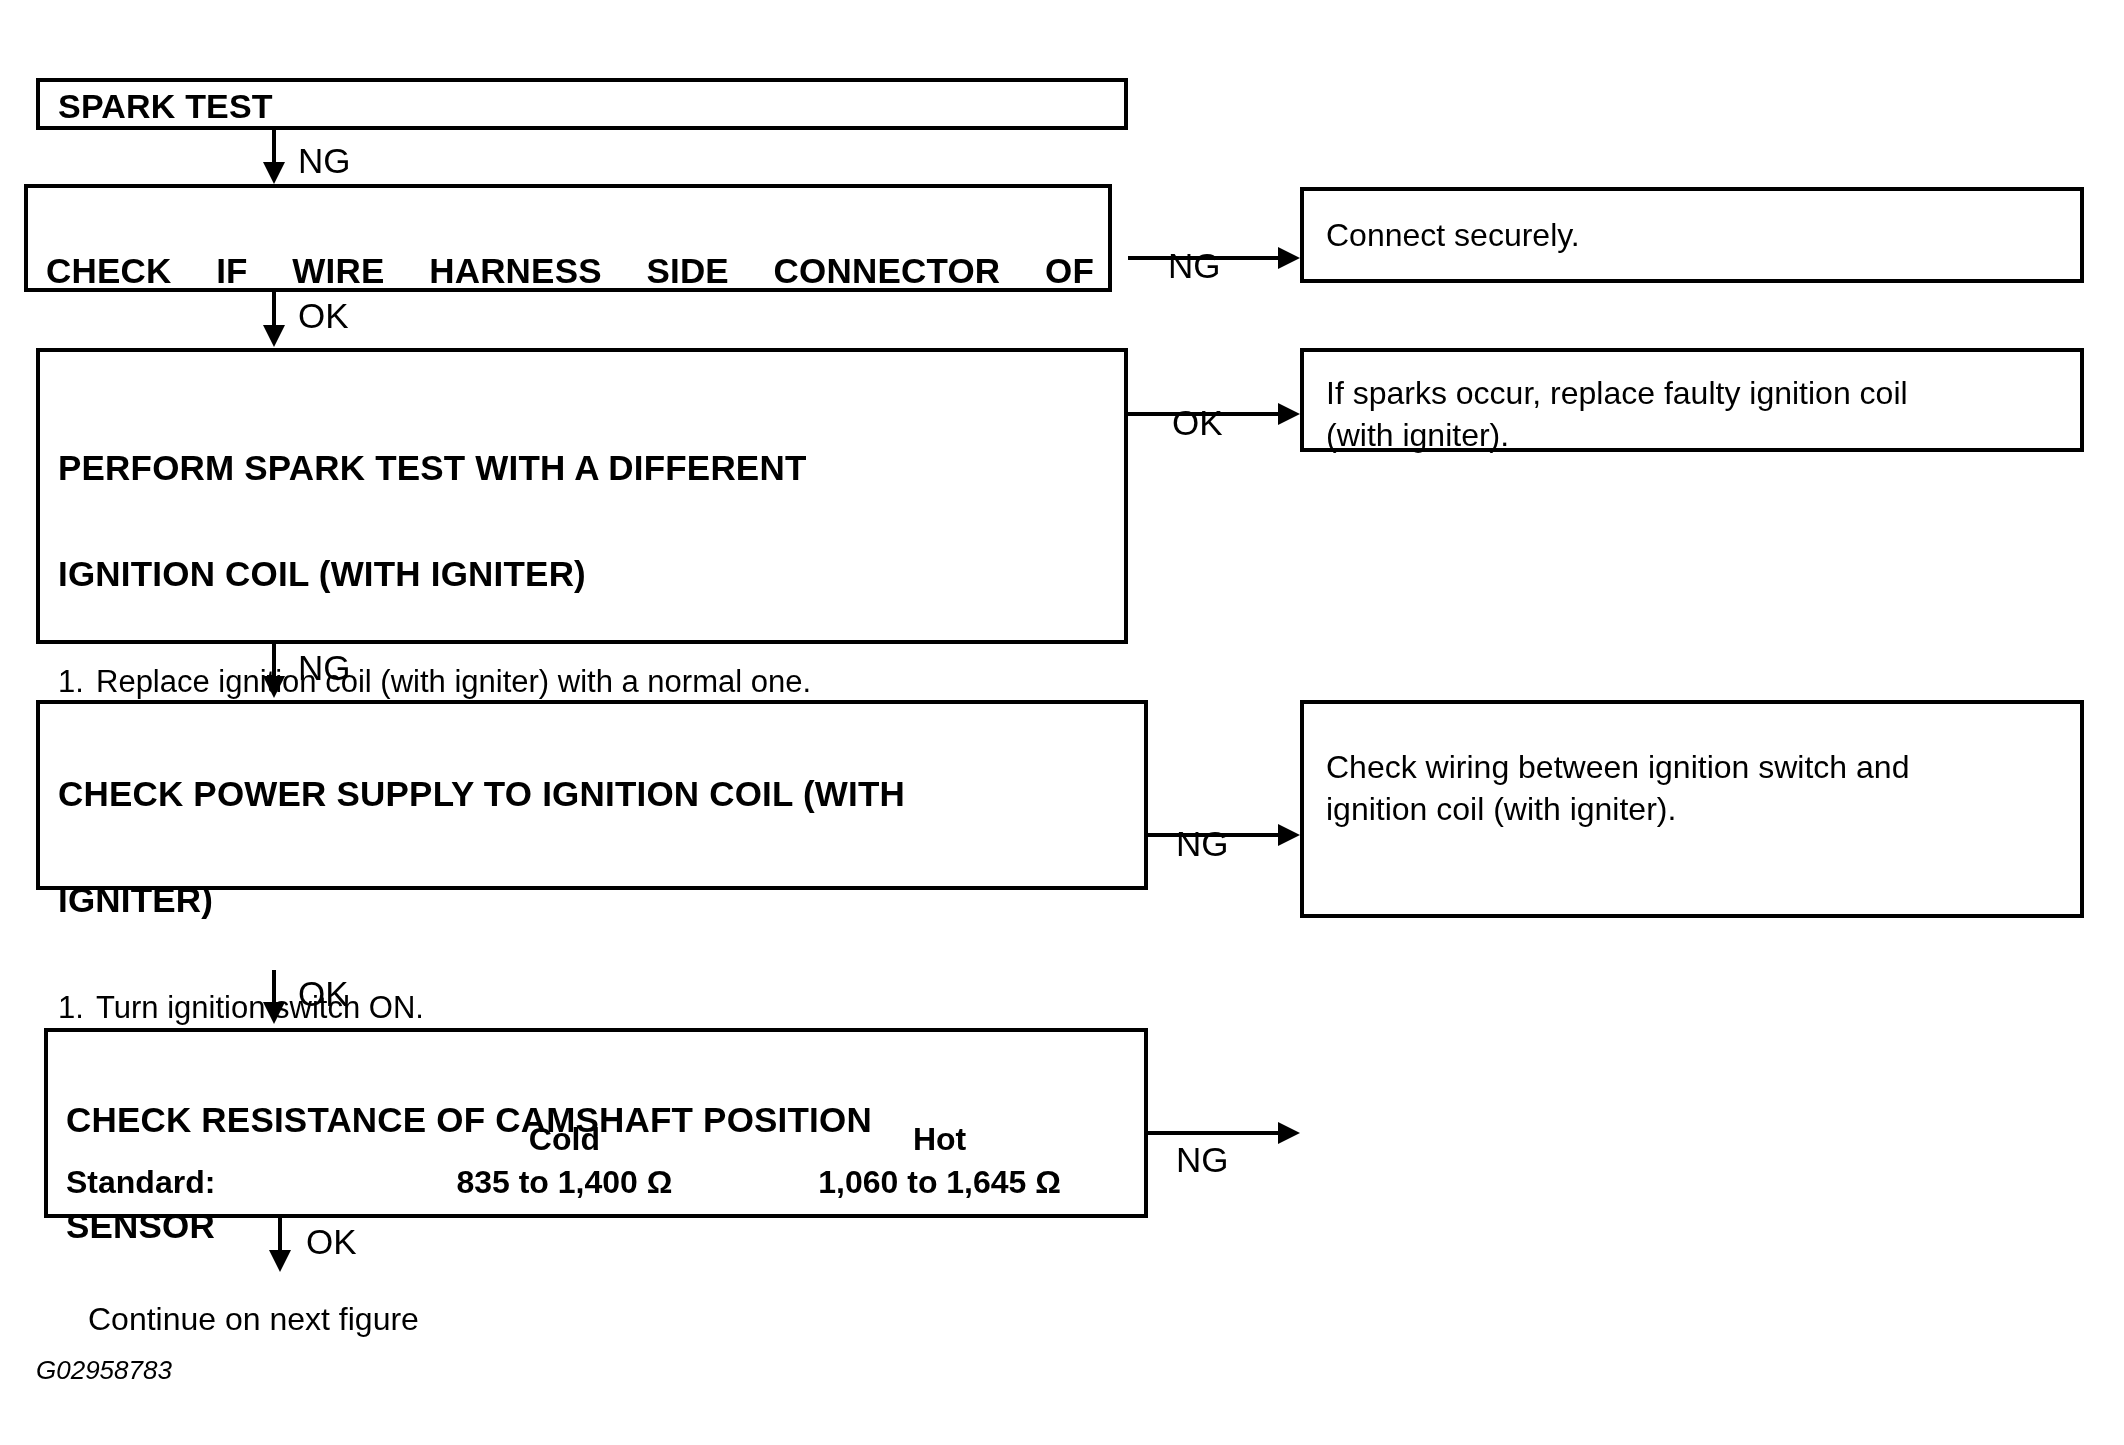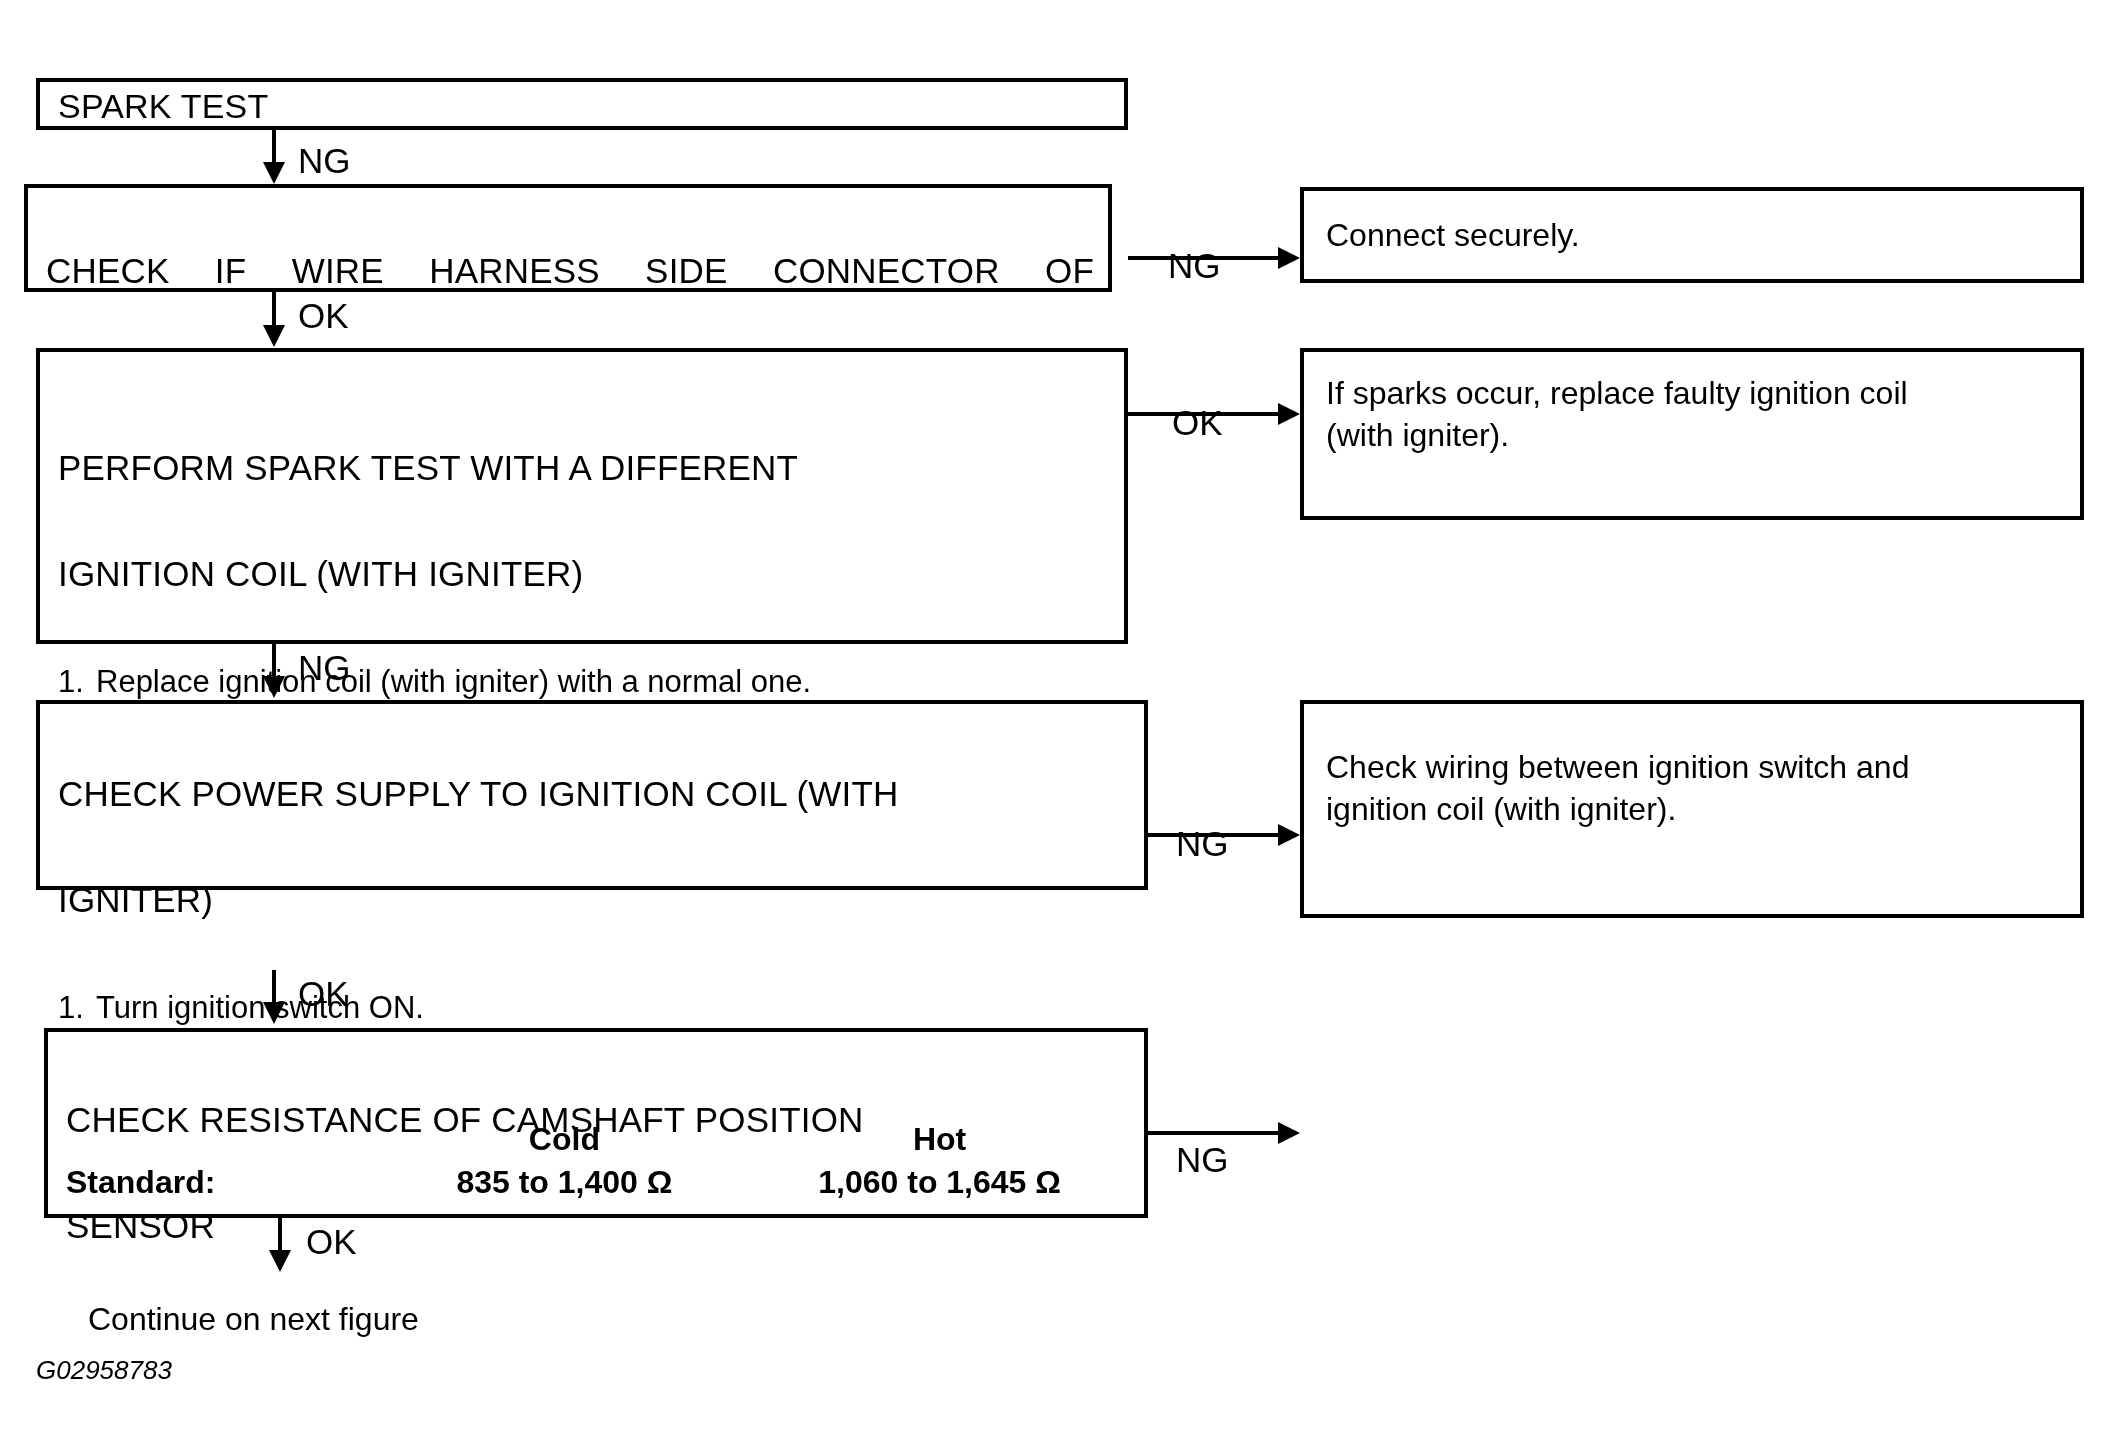--- a/index.html
+++ b/index.html
@@ -27,21 +27,21 @@
     background: #ffffff;
   }
   .box-inner {
     position: absolute;
     left: 18px;
     right: 14px;
     top: 8px;
   }
 
   .hdr {
-    font-weight: normal;
+    font-weight: bold;
     font-size: 35px;
     line-height: 53px;
     letter-spacing: 0.2px;
     white-space: pre-line;
   }
   .hdr.justify {
     text-align: justify;
     text-align-last: left;
   }
   .hdr.justify > span.j {
@@ -213,21 +213,21 @@
           <span>Perform spark test again.</span>
         </div>
       </div>
     </div>
   </div>
 
   <div class="hline" style="left:1128px; top:412px; width:160px;"></div>
   <div class="arrow-right" style="left:1278px; top:403px;"></div>
   <div class="elabel" style="left:1172px; top:405px;">OK</div>
 
-  <div class="box" style="left:1300px; top:348px; width:784px; height:172px;">
+  <div class="box" style="left:1300px; top:348px; width:784px; height:104px;">
     <div class="rbox-text topal">If sparks occur, replace faulty ignition coil
 (with igniter).</div>
   </div>
 
   <div class="vline" style="left:272px; top:644px; height:50px;"></div>
   <div class="arrow-down" style="left:263px; top:676px;"></div>
   <div class="elabel" style="left:298px; top:650px;">NG</div>
 
   <div class="box" style="left:36px; top:700px; width:1112px; height:190px;">
     <div class="box-inner" style="top:10px;">

